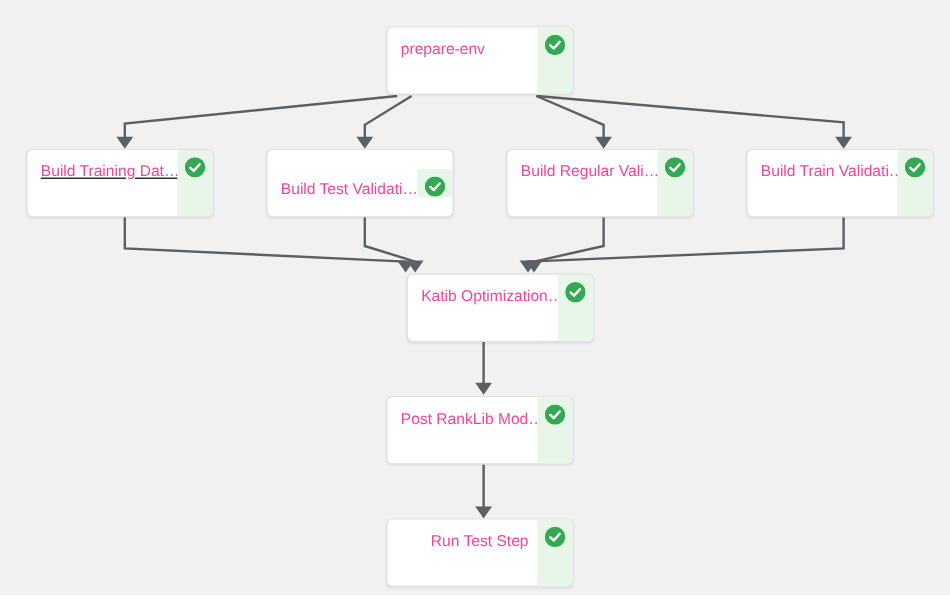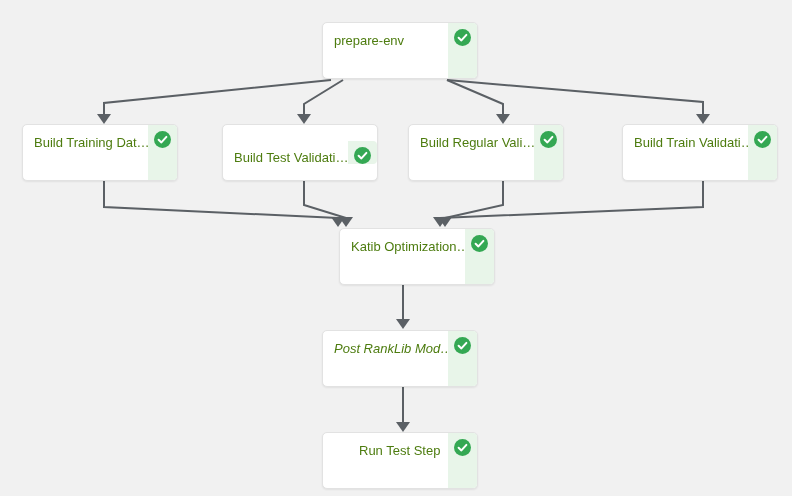--- a/index.html
+++ b/index.html
@@ -32,43 +32,43 @@
     box-sizing: border-box;
     box-shadow: 0 1px 2px rgba(0,0,0,0.07);
     z-index: 2;
     cursor: pointer;
     display: flex;
   }
   .node .label {
     flex: 1 1 auto;
     padding: 10px 4px 0 11px;
     font-size: 13px;
-    color: #4d7c0f;
+    color: #ec4899;
     white-space: nowrap;
     overflow: hidden;
   }
   .node .status-strip {
     flex: 0 0 29px;
     background: #e8f5e9;
     border-radius: 0 4px 4px 0;
     display: flex;
     justify-content: center;
     align-items: flex-start;
     padding-top: 6px;
     box-sizing: border-box;
   }
   .check-circle { width: 17px; height: 17px; display: block; }
   
   .pos-n0 { left: 322px; top: 22px; }
-  .pos-n1 { left: 22px;  top: 124px; }
+  .pos-n1 { left: 22px;  top: 124px; text-decoration: underline; }
   .pos-n2 { left: 222px; top: 124px; align-items: center; }
-  .pos-n3 { left: 408px; top: 124px; }
+  .pos-n3 { left: 422px; top: 124px; }
   .pos-n4 { left: 622px; top: 124px; }
   .pos-n5 { left: 322px; top: 228px; margin-left: 17px; }
-  .pos-n6 { left: 322px; top: 330px; font-style: italic; }
+  .pos-n6 { left: 322px; top: 330px; }
   .pos-n7 { left: 322px; top: 432px; padding-left: 25px; }
   .bottom-strip {
     position: absolute; left: 0; bottom: 0;
     width: 792px; height: 4px;
     background: #ffffff;
     z-index: 3;
   }
 </style>
 </head>
 <body>

